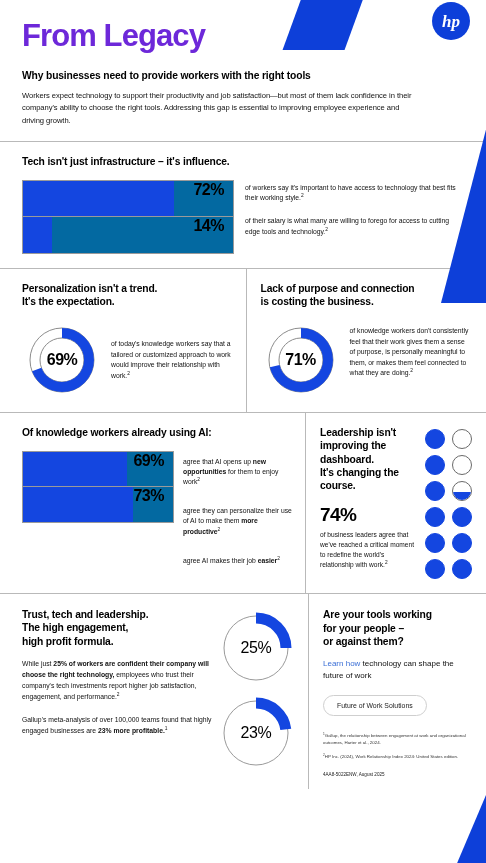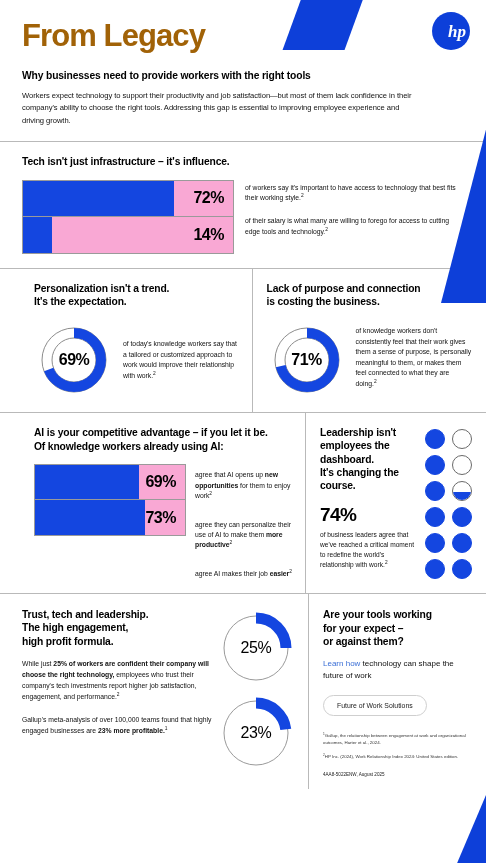--- a/index.html
+++ b/index.html
@@ -40,35 +40,35 @@
     top: 788px; left: 455px;
     width: 34px; height: 80px;
     background: #0d3fd9;
     clip-path: polygon(100% 0%, 100% 100%, 0% 100%);
     z-index: 1;
   }
 
   
   .hp-logo {
     position: absolute;
-    top: 12px; right: 16px;
+    top: 2px; right: 16px;
     width: 38px; height: 38px;
     border-radius: 50%;
     background: #0d3fd9;
     z-index: 3;
-    display: flex; align-items: center; justify-content: flex-end;
+    display: flex; align-items: center; justify-content: center;
   }
   .hp-logo svg { display: block; }
 
   
   .header { position: relative; z-index: 2; padding: 18px 22px 0 22px; }
   .title {
     font-size: 31px; line-height: 1.13;
     font-weight: 700; letter-spacing: -0.9px;
-    color: #a16207;
+    color: #6d28d9;
   }
   .subtitle {
     margin-top: 17px;
     font-size: 10.3px; font-weight: 700;
     letter-spacing: -0.15px;
     color: #000;
   }
   .intro {
     margin-top: 9px;
     font-size: 7.6px; line-height: 1.62;
@@ -86,43 +86,43 @@
     color: #000;
   }
 
   
   .barchart { margin-top: 11px; display: flex; gap: 11px; }
   .bars { width: 212px; }
   .barrow {
     position: relative;
     height: 37px;
     border: 1px solid #9a9a9a;
-    background: #f9a8d4;
-    display: flex; align-items: center;
+    background: #0369a1;
+    display: flex; align-items: flex-start;
   }
   .barrow + .barrow { border-top: none; }
   .barfill {
     position: absolute; left: 0; top: 0; bottom: 0;
     background: #1446e0;
   }
   .barval {
     position: relative; z-index: 2;
     margin-left: auto; padding-right: 9px;
     font-size: 16px; font-weight: 700; letter-spacing: -0.5px;
     color: #000;
   }
   .barnotes { flex: 1; padding-top: 3px; }
   .barnote {
     font-size: 6.8px; line-height: 1.52;
     letter-spacing: -0.02px; color: #111;
   }
   .barnote + .barnote { margin-top: 13px; }
 
   
-  .two-col { display: flex; position: relative; z-index: 2; padding-left: 12px; }
+  .two-col { display: flex; position: relative; z-index: 2; }
   .col { flex: 1; position: relative; }
   .col-divider { width: 1px; background: #b9b9b9; }
   .donut-wrap { margin-top: 11px; display: flex; align-items: flex-start; gap: 9px; }
   .donut { position: relative; flex: 0 0 auto; }
   .donut svg { display: block; }
   .donut-label {
     position: absolute; inset: 0;
     display: flex; align-items: center; justify-content: center;
     font-size: 16px; font-weight: 700; letter-spacing: -0.5px;
   }
@@ -319,21 +319,20 @@
         </div>
       </div>
     </div>
   </div>
 
   <div class="rule"></div>
 
   <div class="two-col">
     <div class="col" style="padding:13px 12px 12px 22px;">
       <div class="sec-title">
-        <div>AI is your competitive advantage – if you let it be.</div>
         <div>Of knowledge workers already using AI:</div>
       </div>
       <div class="ai-bars">
         <div class="bars">
           <div class="barrow ai-barrow">
             <div class="barfill" style="width: 69%;"></div>
             <div class="barval">69%</div>
           </div>
           <div class="barrow ai-barrow">
             <div class="barfill" style="width: 73%;"></div>
@@ -354,21 +353,21 @@
       </div>
     </div>
 
     <div class="col-divider"></div>
 
     <div style="width:180px;">
       <div class="lead-inner">
         <div class="lead-text">
           <div class="lead-head">
             <div>Leadership isn't</div>
-            <div>employees the</div>
+            <div>improving the</div>
             <div>dashboard.</div>
             <div>It's changing the</div>
             <div>course.</div>
           </div>
           <div class="lead-big">74%</div>
           <div class="lead-note">
             <span>of business leaders agree that we've reached a critical moment to redefine the world's relationship with work.</span><sup>2</sup>
           </div>
         </div>
         <div class="dotgrid" id="leadership-dots">
@@ -422,21 +421,21 @@
           <div class="gauge-label">23%</div>
         </div>
       </div>
     </div>
 
     <div class="col-divider"></div>
 
     <div class="br">
       <div class="cta-head">
         <div>Are your tools working</div>
-        <div>for your expect –</div>
+        <div>for your people –</div>
         <div>or against them?</div>
       </div>
       <div class="cta-sub">
         <span class="cta-link">Learn how</span><span> technology can shape the future of work</span>
       </div>
       <div class="cta-btn">Future of Work Solutions</div>
       <div class="foot">
         <p>
           <sup>1</sup><span>Gallup, the relationship between engagement at work and organizational outcomes, Harter et al., 2024.</span>
         </p>

